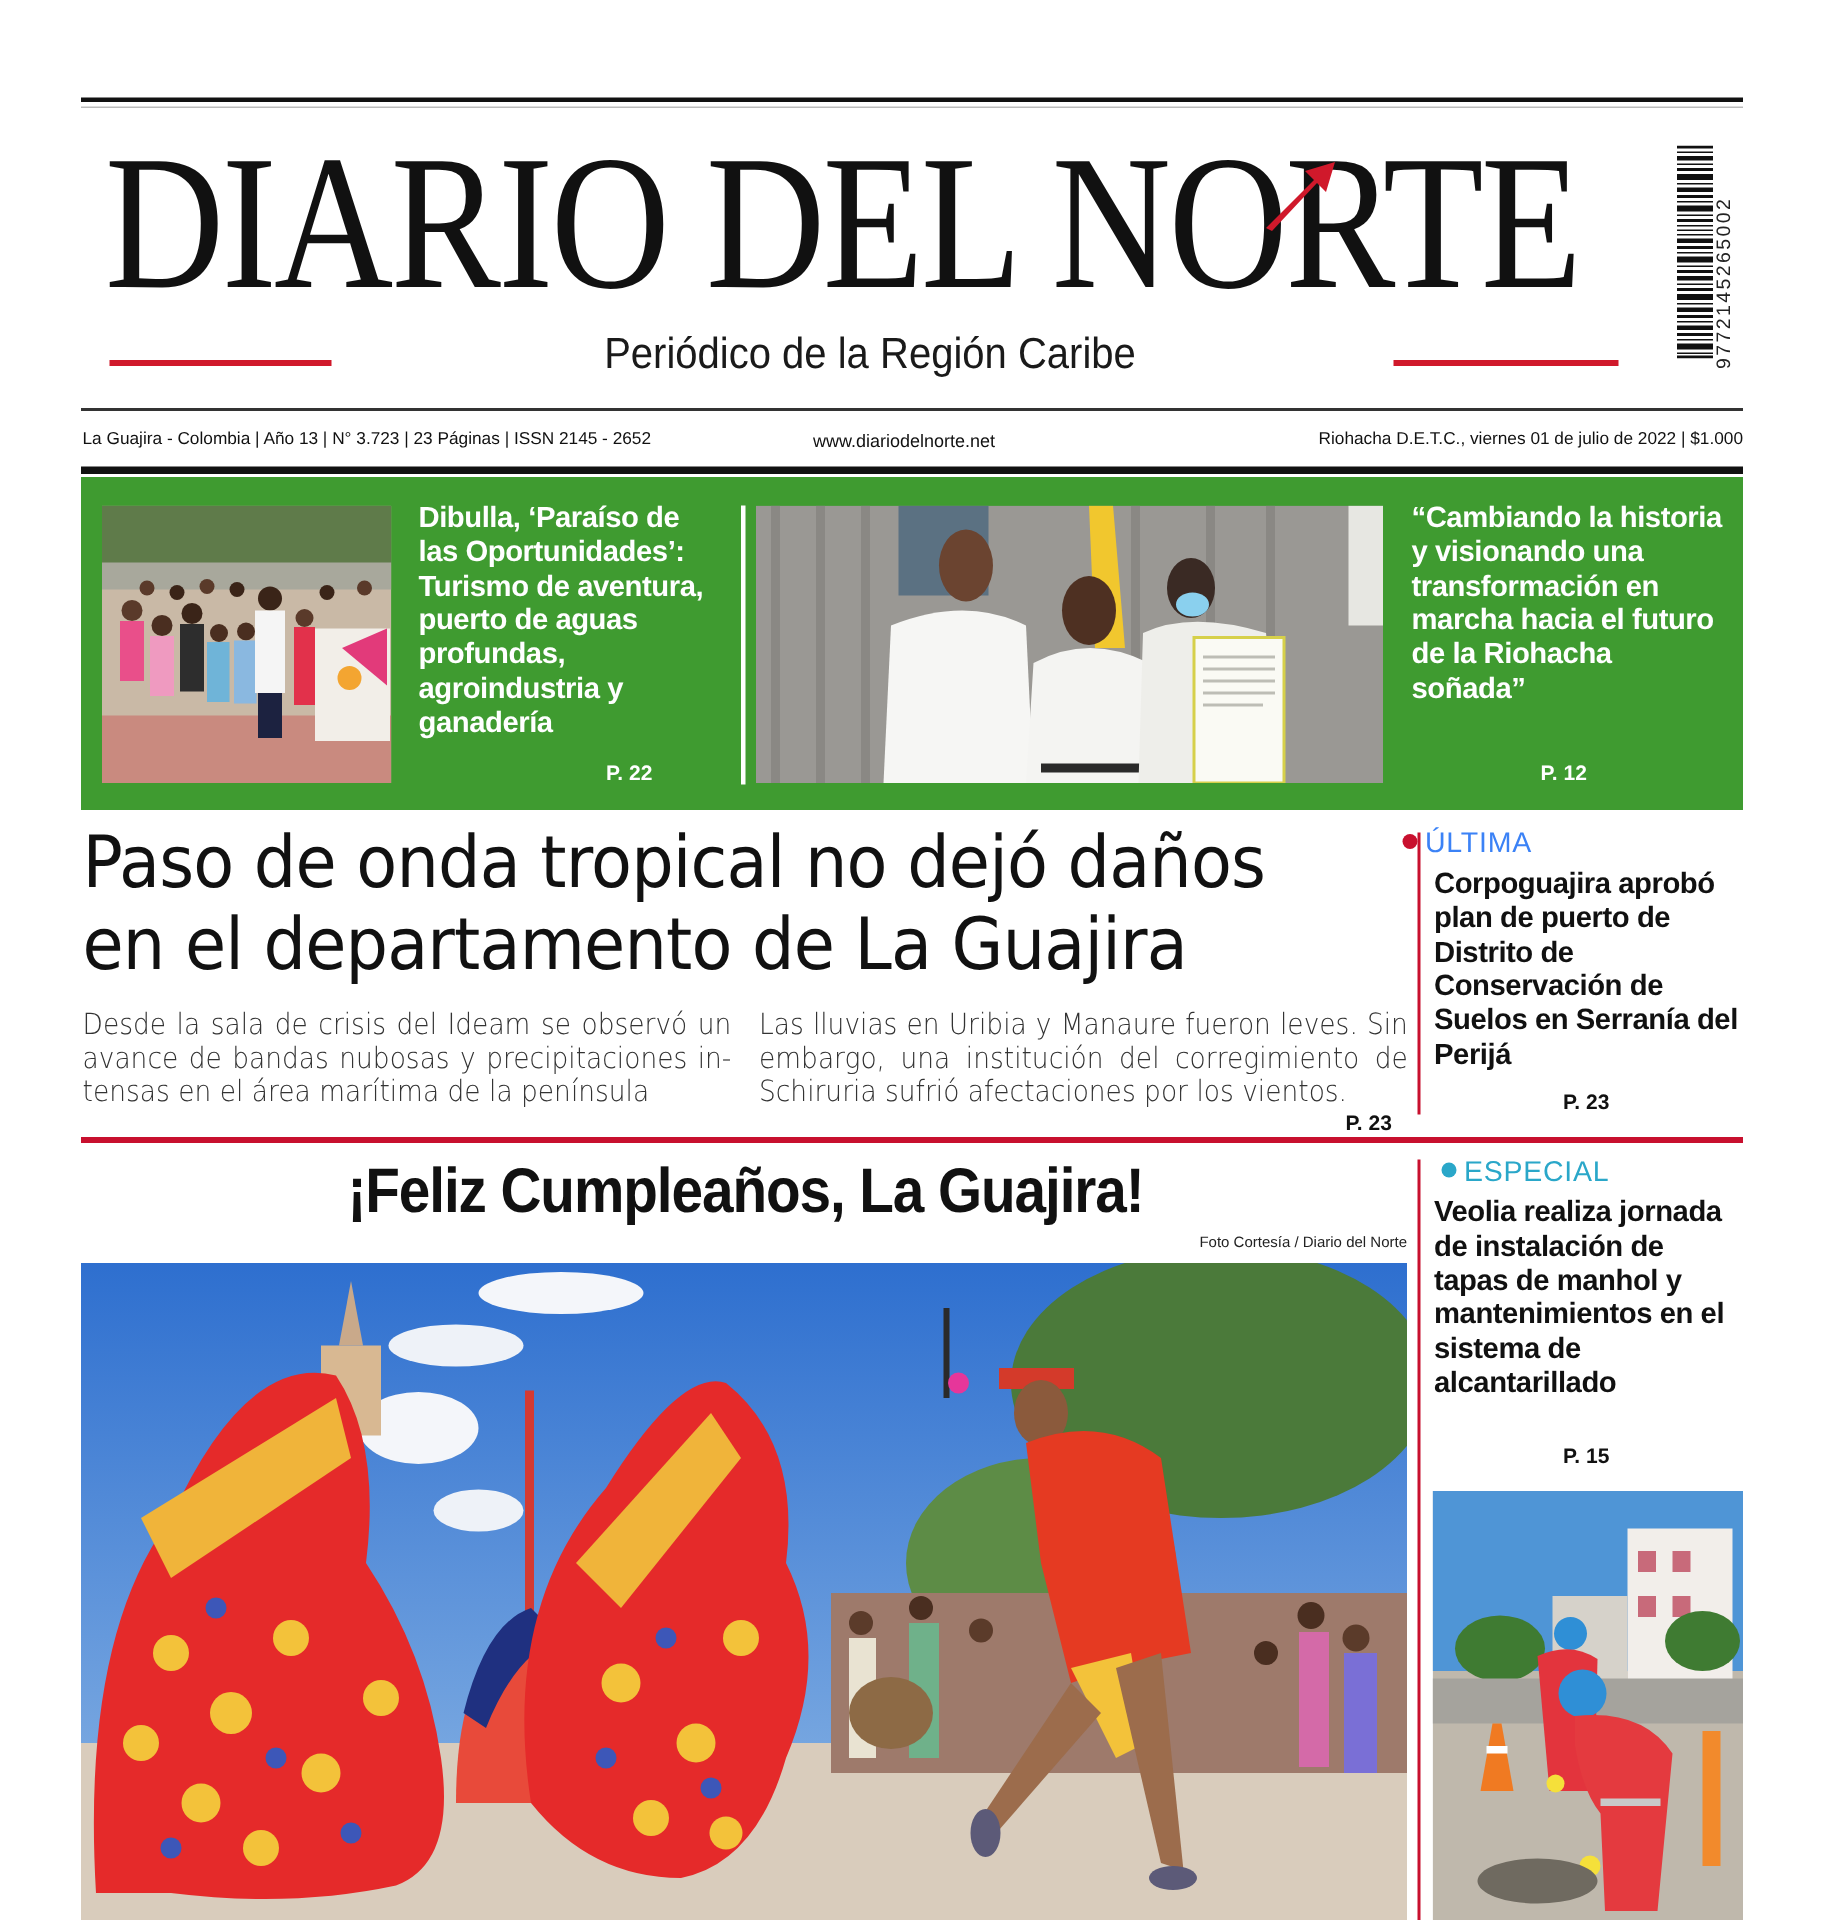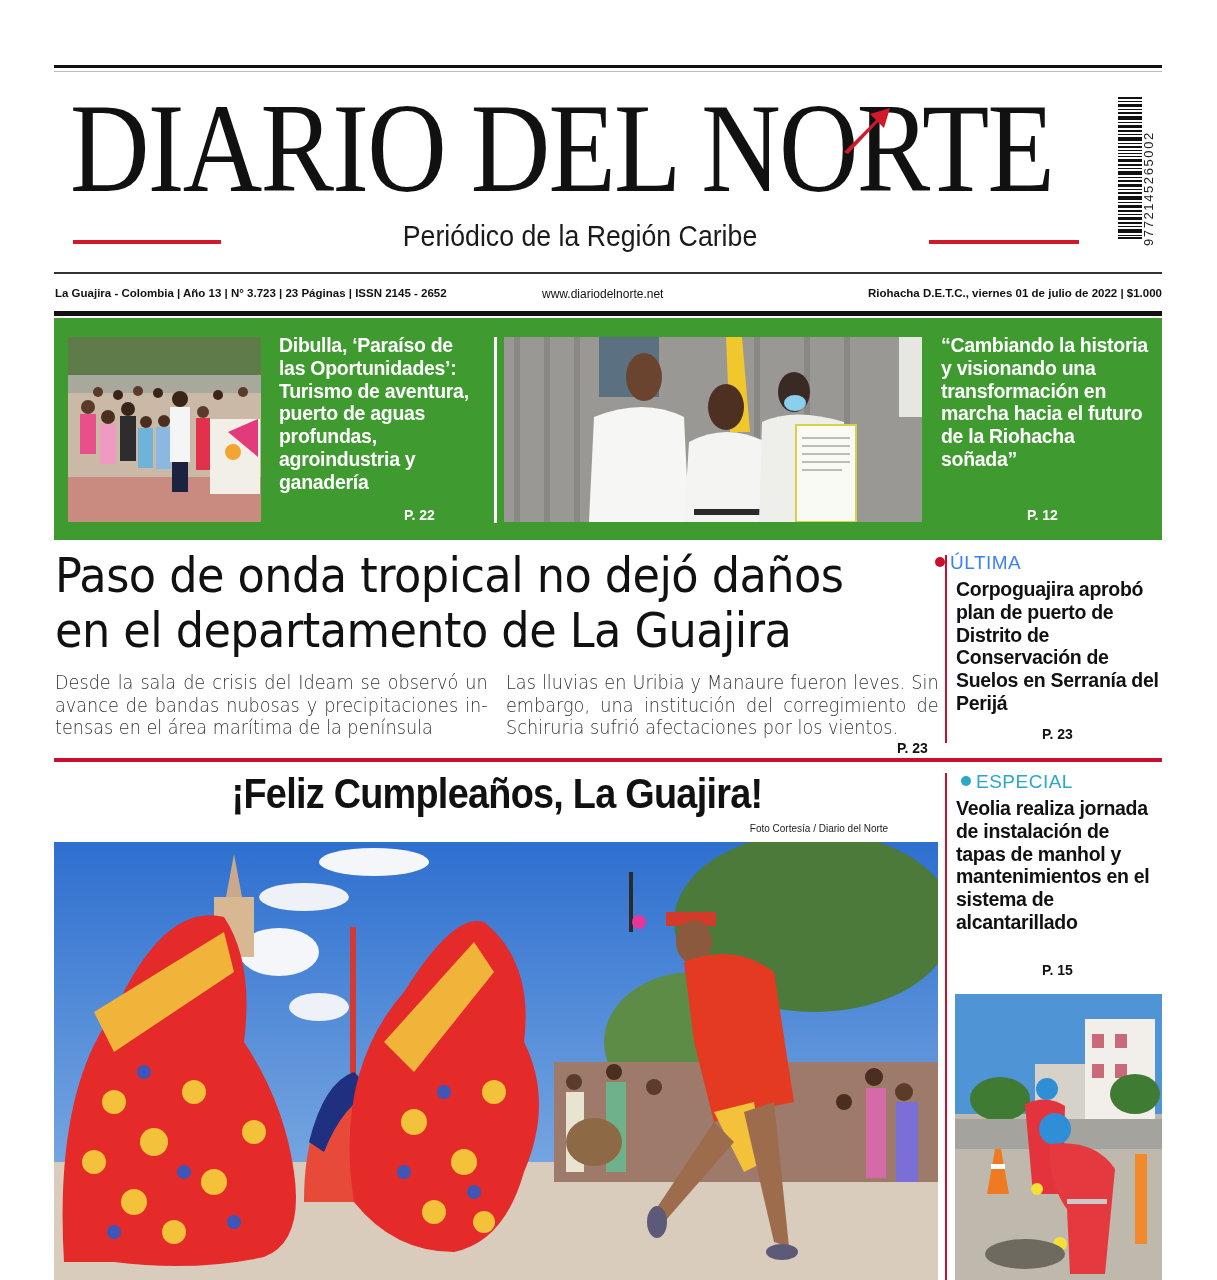--- a/index.html
+++ b/index.html
@@ -34,21 +34,21 @@
   
   .barcode { left: 1118px; top: 97px; width: 24px; height: 142px; }
   .barcode-digits {
     left: 1141px; top: 96px; width: 20px; height: 150px;
     writing-mode: vertical-rl; transform: rotate(180deg);
     font-family: "Liberation Sans", sans-serif; font-size: 13px; letter-spacing: 1.6px; color: #222;
     text-align: left;
   }
 
   .rule-mid { left: 54px; top: 272px; width: 1108px; height: 2px; background: #333; }
-  .infobar { top: 287px; font-size: 11.5px; font-weight: bold; color: #111; white-space: nowrap; }
+  .infobar { top: 287px; font-size: 11.5px; font-weight: normal; color: #111; white-space: nowrap; }
   .info-left { left: 55px; }
   .info-center { left: 542px; font-weight: normal; font-size: 12px; }
   .info-right { right: 55px; padding-left: 40px; }
   .rule-under-info { left: 54px; top: 311px; width: 1108px; height: 5px; background: #111; }
 
   
   .green-band { left: 54px; top: 318px; width: 1108px; height: 222px; background: #3f9b30; }
   .gb-photo1 { left: 68px; top: 337px; width: 193px; height: 185px; overflow: hidden; }
   .gb-text1 {
     left: 279px; top: 334px; width: 200px; color: #fff;
@@ -102,21 +102,21 @@
   .side-page-1 { left: 1042px; top: 726px; }
   .side-page-2 { left: 1042px; top: 962px; }
   .side-photo { left: 955px; top: 994px; width: 207px; height: 286px; overflow: hidden; }
 
   
   .feature-title {
     left: 54px; width: 886px; top: 770px; text-align: center;
     font-size: 42px; font-weight: bold; letter-spacing: -0.8px; color: #111;
     transform: scaleX(0.9); transform-origin: center top;
   }
-  .photo-credit { left: 700px; width: 238px; top: 823px; text-align: center; font-size: 10px; color: #222; }
+  .photo-credit { left: 700px; width: 238px; top: 823px; text-align: right; font-size: 10px; color: #222; }
   .feature-photo { left: 54px; top: 842px; width: 884px; height: 438px; overflow: hidden; }
 
   svg { display: block; }
 </style>
 </head>
 <body>
 
 <div class="abs rule-top-thick"></div>
 <div class="abs rule-top-thin"></div>
 

